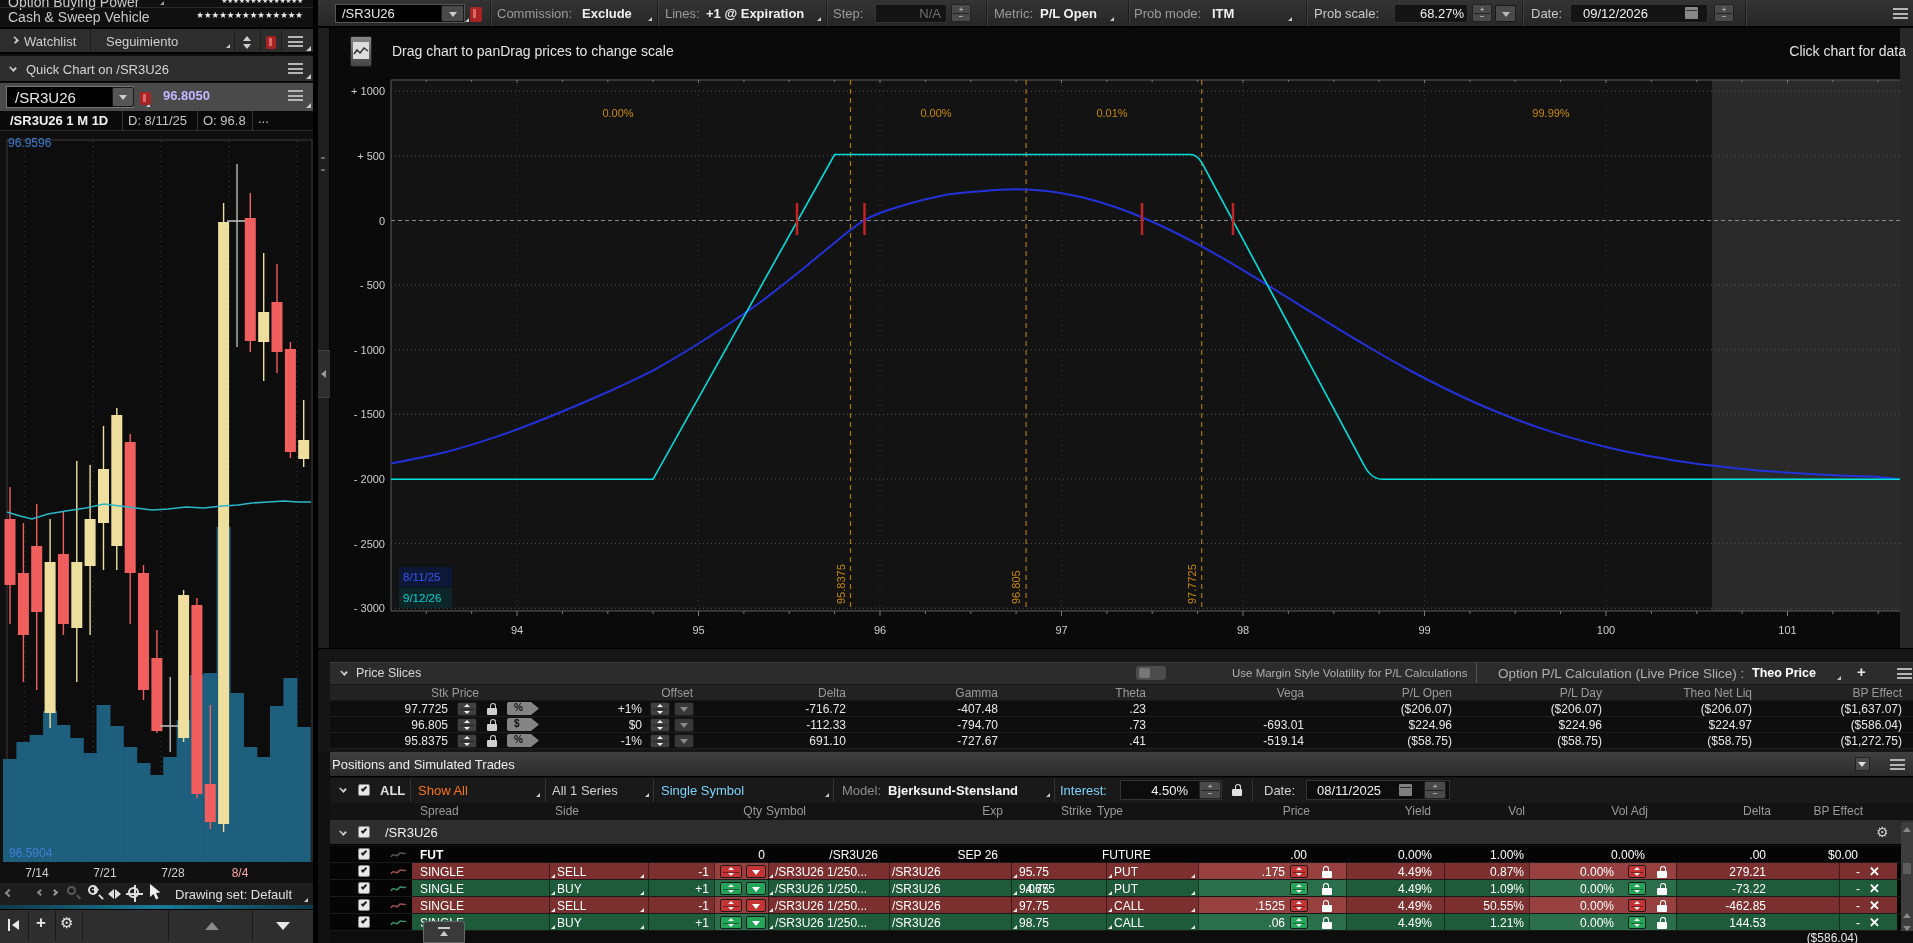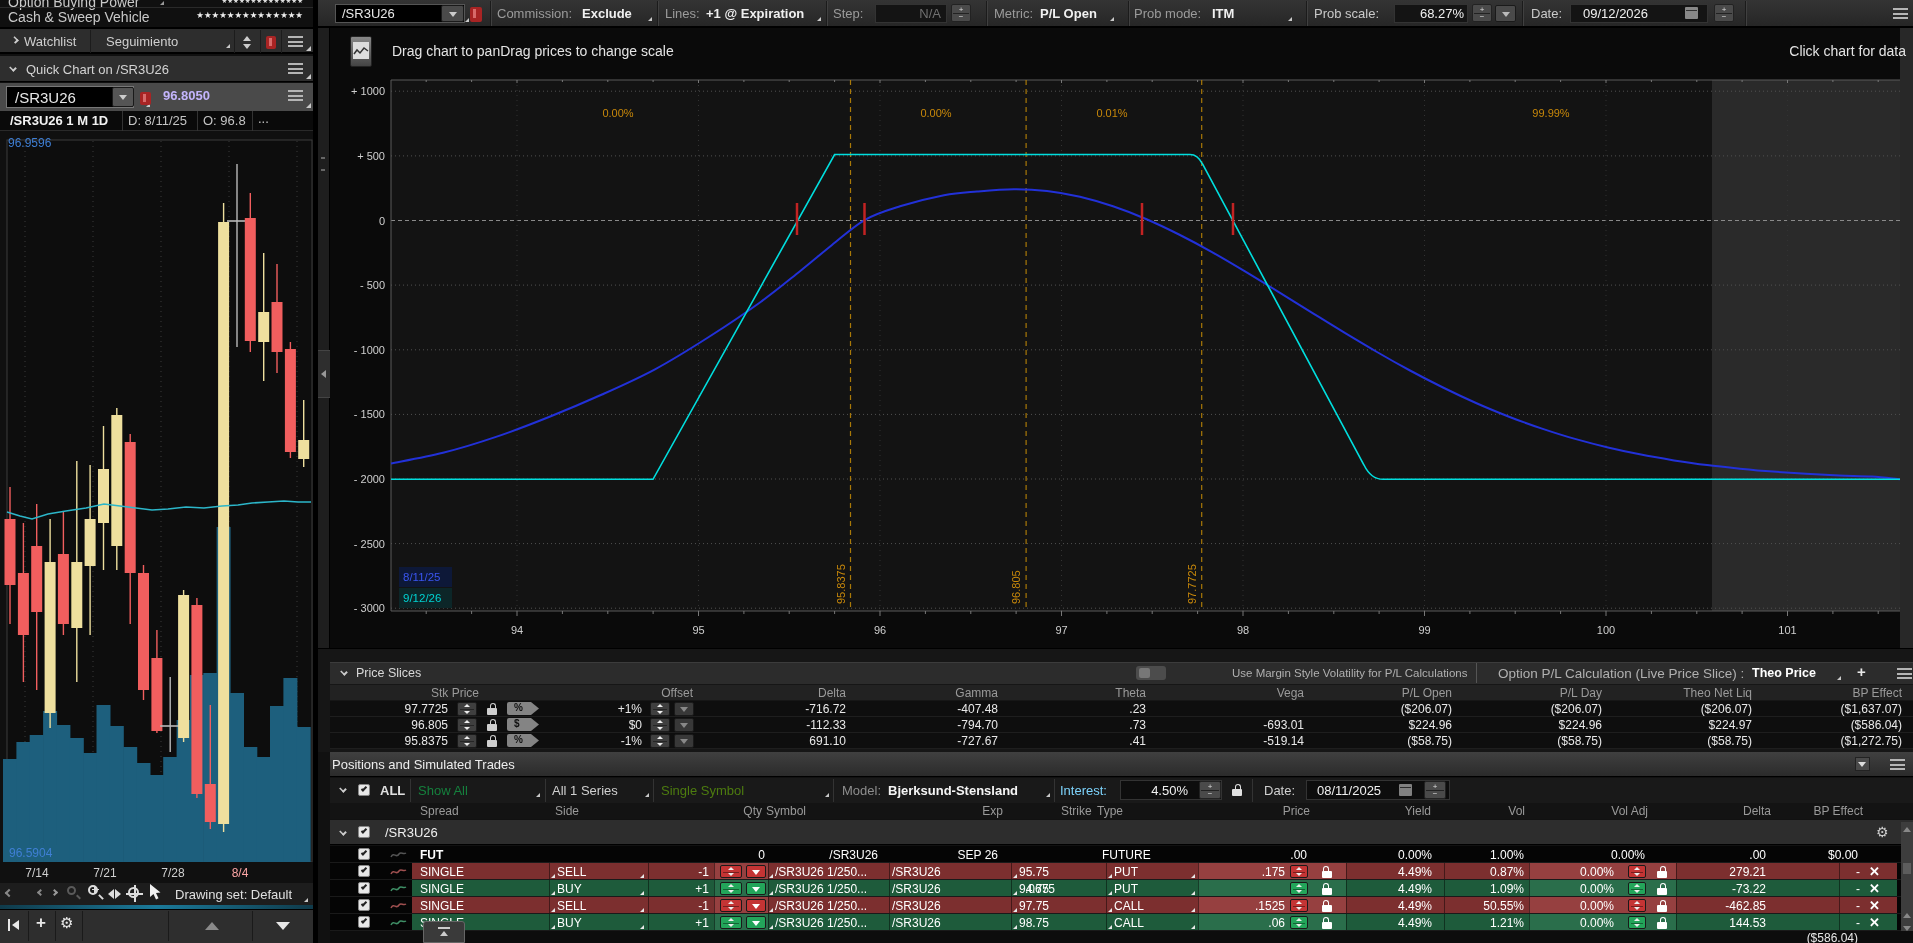--- a/index.html
+++ b/index.html
@@ -511,27 +511,27 @@
 <div style="position:absolute;left:1890px;top:759px;width:15px;height:11px;border-top:2px solid #b5b5b5;border-bottom:2px solid #b5b5b5">
     <div style="margin-top:2.5px;height:2px;background:#b5b5b5"></div>
   </div>
 <div style="position:absolute;left:330px;top:778px;width:1583px;height:25px;background:#191919"></div>
 <div style="position:absolute;left:340px;top:786px;width:6px;height:6px;border-right:2px solid #ccc;border-bottom:2px solid #ccc;transform:rotate(45deg) scale(1,0.8)"></div>
 <div style="position:absolute;left:358px;top:784px;width:12px;height:12px;background:#e8e8e8;border:1px solid #888;border-radius:2px">
     <div style="position:absolute;left:2px;top:2px;width:6px;height:3px;border-left:2px solid #222;border-bottom:2px solid #222;transform:rotate(-45deg)"></div>
   </div>
 <div style="position:absolute;left:380px;top:783px;font-size:13px;color:#e0e0e0;font-weight:bold;white-space:nowrap;">ALL</div>
 <div style="position:absolute;left:410px;top:779px;width:1px;height:23px;background:#333"></div>
-<div style="position:absolute;left:418px;top:783px;font-size:13px;color:#15803d;font-weight:normal;white-space:nowrap;">Show All</div>
+<div style="position:absolute;left:418px;top:783px;font-size:13px;color:#f97316;font-weight:normal;white-space:nowrap;">Show All</div>
 <div style="position:absolute;left:536px;top:793px;width:0;height:0;border-left:4px solid transparent;border-bottom:4px solid #c9c9c9"></div>
 <div style="position:absolute;left:545px;top:779px;width:1px;height:23px;background:#333"></div>
 <div style="position:absolute;left:552px;top:783px;font-size:13px;color:#d0d0d0;font-weight:normal;white-space:nowrap;">All 1 Series</div>
 <div style="position:absolute;left:645px;top:793px;width:0;height:0;border-left:4px solid transparent;border-bottom:4px solid #c9c9c9"></div>
 <div style="position:absolute;left:653px;top:779px;width:1px;height:23px;background:#333"></div>
-<div style="position:absolute;left:661px;top:783px;font-size:13px;color:#4d7c0f;font-weight:normal;white-space:nowrap;">Single Symbol</div>
+<div style="position:absolute;left:661px;top:783px;font-size:13px;color:#7dd3fc;font-weight:normal;white-space:nowrap;">Single Symbol</div>
 <div style="position:absolute;left:825px;top:793px;width:0;height:0;border-left:4px solid transparent;border-bottom:4px solid #c9c9c9"></div>
 <div style="position:absolute;left:833px;top:779px;width:1px;height:23px;background:#333"></div>
 <div style="position:absolute;left:842px;top:783px;font-size:13px;color:#8e8e8e;font-weight:normal;white-space:nowrap;">Model:</div>
 <div style="position:absolute;left:888px;top:783px;font-size:13px;color:#f5f5f5;font-weight:bold;white-space:nowrap;">Bjerksund-Stensland</div>
 <div style="position:absolute;left:1046px;top:793px;width:0;height:0;border-left:4px solid transparent;border-bottom:4px solid #c9c9c9"></div>
 <div style="position:absolute;left:1054px;top:779px;width:1px;height:23px;background:#333"></div>
 <div style="position:absolute;left:1060px;top:783px;font-size:13px;color:#7dd3fc;font-weight:normal;white-space:nowrap;">Interest:</div>
 <div style="position:absolute;left:1120px;top:780px;width:102px;height:20px;background:#0d0d0d;border:1px solid #333"></div>
 <div style="position:absolute;left:928px;width:260px;text-align:right;top:783px;font-size:13px;color:#f0f0f0;font-weight:normal;white-space:nowrap;">4.50%</div>
 <div style="position:absolute;left:1199px;top:781px;width:22px;height:18px;background:#4a4a4a;border:1px solid #222;border-radius:2px;">

